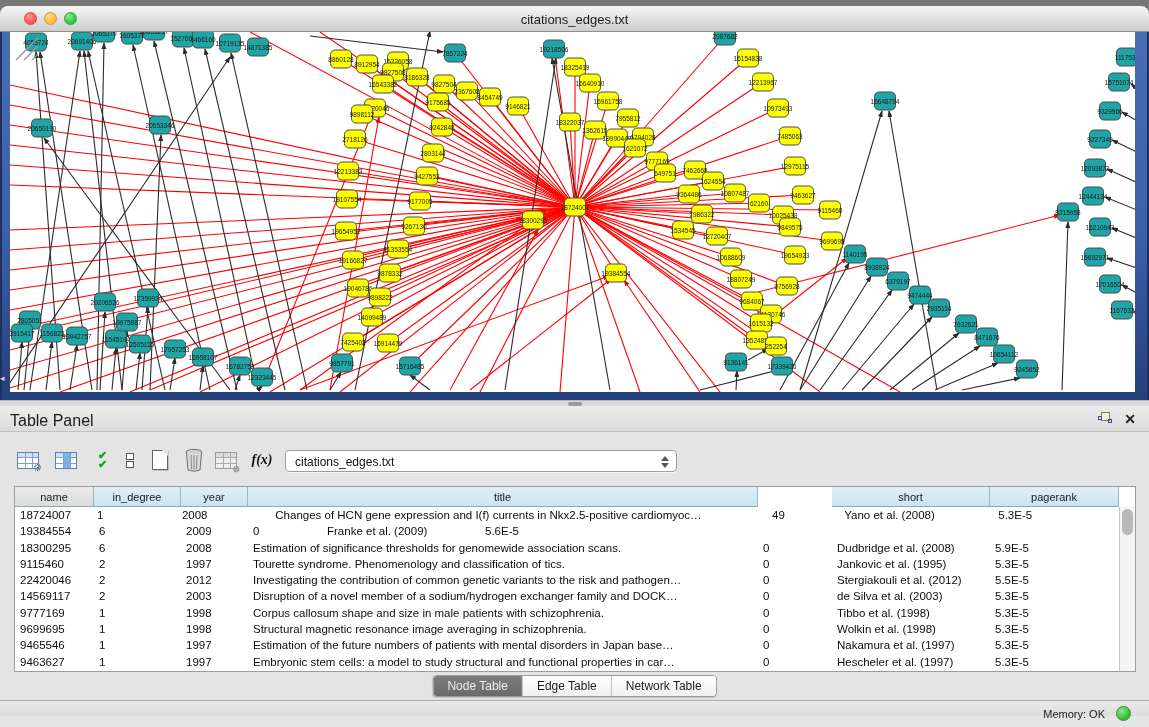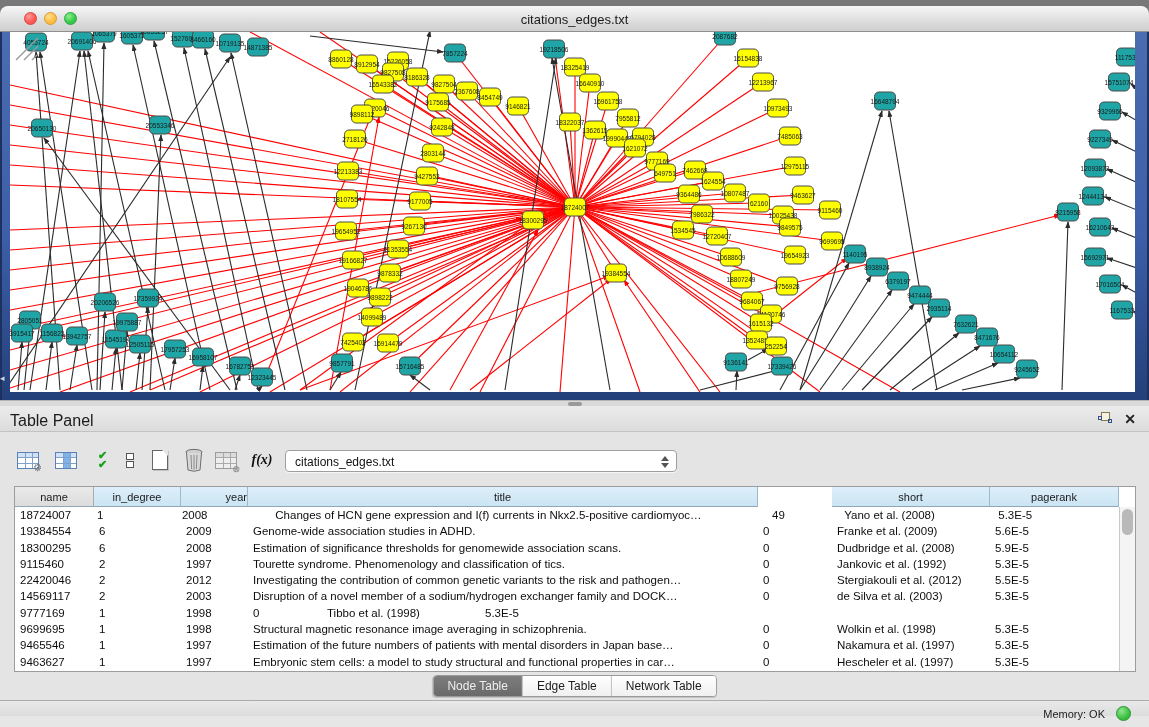--- a/index.html
+++ b/index.html
@@ -866,61 +866,60 @@
             <i class="up"></i>
             <i class="dn"></i>
           </span>
       </div>
     </div>
 
     <div class="tablebox">
       <div class="thead" id="thead">
           <div class="th gray" style="width: 79px;">name</div>
           <div class="th" style="width: 87px;">in_degree</div>
-          <div class="th" style="width: 67px; text-align: right;">year</div>
+          <div class="th" style="width: 67px;">year</div>
           <div class="th" style="width: 510px;">title</div>
           <div class="th" style="width: 74px; margin-top: 21px;"><span class="sortglyph">△</span>out_de…</div>
           <div class="th" style="width: 158px;">short</div>
           <div class="th" style="width: 129px;">pagerank</div>
         </div>
       <div class="tbody" id="tbody">
           <div class="tr">
             <div class="td" style="width: 79px;">18724007</div>
             <div class="td" style="width: 87px;">1</div>
             <div class="td" style="width: 67px;">2008</div>
             <div class="td" style="width: 510px; margin-left: 28px;">Changes of HCN gene expression and I(f) currents in Nkx2.5-positive cardiomyoc…</div>
             <div class="td" style="width: 74px;">49</div>
             <div class="td" style="width: 158px;">Yano et al. (2008)</div>
             <div class="td" style="width: 129px;">5.3E-5</div>
           </div>
           <div class="tr">
             <div class="td" style="width: 79px;">19384554</div>
             <div class="td" style="width: 87px;">6</div>
             <div class="td" style="width: 67px;">2009</div>
-            <div class="td" style="width: 510px;">Genome-wide association studies in ADHD.</div>
             <div class="td" style="width: 74px;">0</div>
             <div class="td" style="width: 158px;">Franke et al. (2009)</div>
             <div class="td" style="width: 129px;">5.6E-5</div>
           </div>
           <div class="tr">
             <div class="td" style="width: 79px;">18300295</div>
             <div class="td" style="width: 87px;">6</div>
             <div class="td" style="width: 67px;">2008</div>
             <div class="td" style="width: 510px;">Estimation of significance thresholds for genomewide association scans.</div>
             <div class="td" style="width: 74px;">0</div>
             <div class="td" style="width: 158px;">Dudbridge et al. (2008)</div>
             <div class="td" style="width: 129px;">5.9E-5</div>
           </div>
           <div class="tr">
             <div class="td" style="width: 79px;">9115460</div>
             <div class="td" style="width: 87px;">2</div>
             <div class="td" style="width: 67px;">1997</div>
             <div class="td" style="width: 510px;">Tourette syndrome. Phenomenology and classification of tics.</div>
             <div class="td" style="width: 74px;">0</div>
-            <div class="td" style="width: 158px;">Jankovic et al. (1992)</div>
+            <div class="td" style="width: 158px;">Jankovic et al. (1995)</div>
             <div class="td" style="width: 129px;">5.3E-5</div>
           </div>
           <div class="tr">
             <div class="td" style="width: 79px;">22420046</div>
             <div class="td" style="width: 87px;">2</div>
             <div class="td" style="width: 67px;">2012</div>
             <div class="td" style="width: 510px;">Investigating the contribution of common genetic variants to the risk and pathogen…</div>
             <div class="td" style="width: 74px;">0</div>
             <div class="td" style="width: 158px;">Stergiakouli et al. (2012)</div>
             <div class="td" style="width: 129px;">5.5E-5</div>
@@ -931,20 +930,21 @@
             <div class="td" style="width: 67px;">2003</div>
             <div class="td" style="width: 510px;">Disruption of a novel member of a sodium/hydrogen exchanger family and DOCK…</div>
             <div class="td" style="width: 74px;">0</div>
             <div class="td" style="width: 158px;">de Silva et al. (2003)</div>
             <div class="td" style="width: 129px;">5.3E-5</div>
           </div>
           <div class="tr">
             <div class="td" style="width: 79px;">9777169</div>
             <div class="td" style="width: 87px;">1</div>
             <div class="td" style="width: 67px;">1998</div>
+            <div class="td" style="width: 510px;">Corpus callosum shape and size in male patients with schizophrenia.</div>
             <div class="td" style="width: 74px;">0</div>
             <div class="td" style="width: 158px;">Tibbo et al. (1998)</div>
             <div class="td" style="width: 129px;">5.3E-5</div>
           </div>
           <div class="tr">
             <div class="td" style="width: 79px;">9699695</div>
             <div class="td" style="width: 87px;">1</div>
             <div class="td" style="width: 67px;">1998</div>
             <div class="td" style="width: 510px;">Structural magnetic resonance image averaging in schizophrenia.</div>
             <div class="td" style="width: 74px;">0</div>

